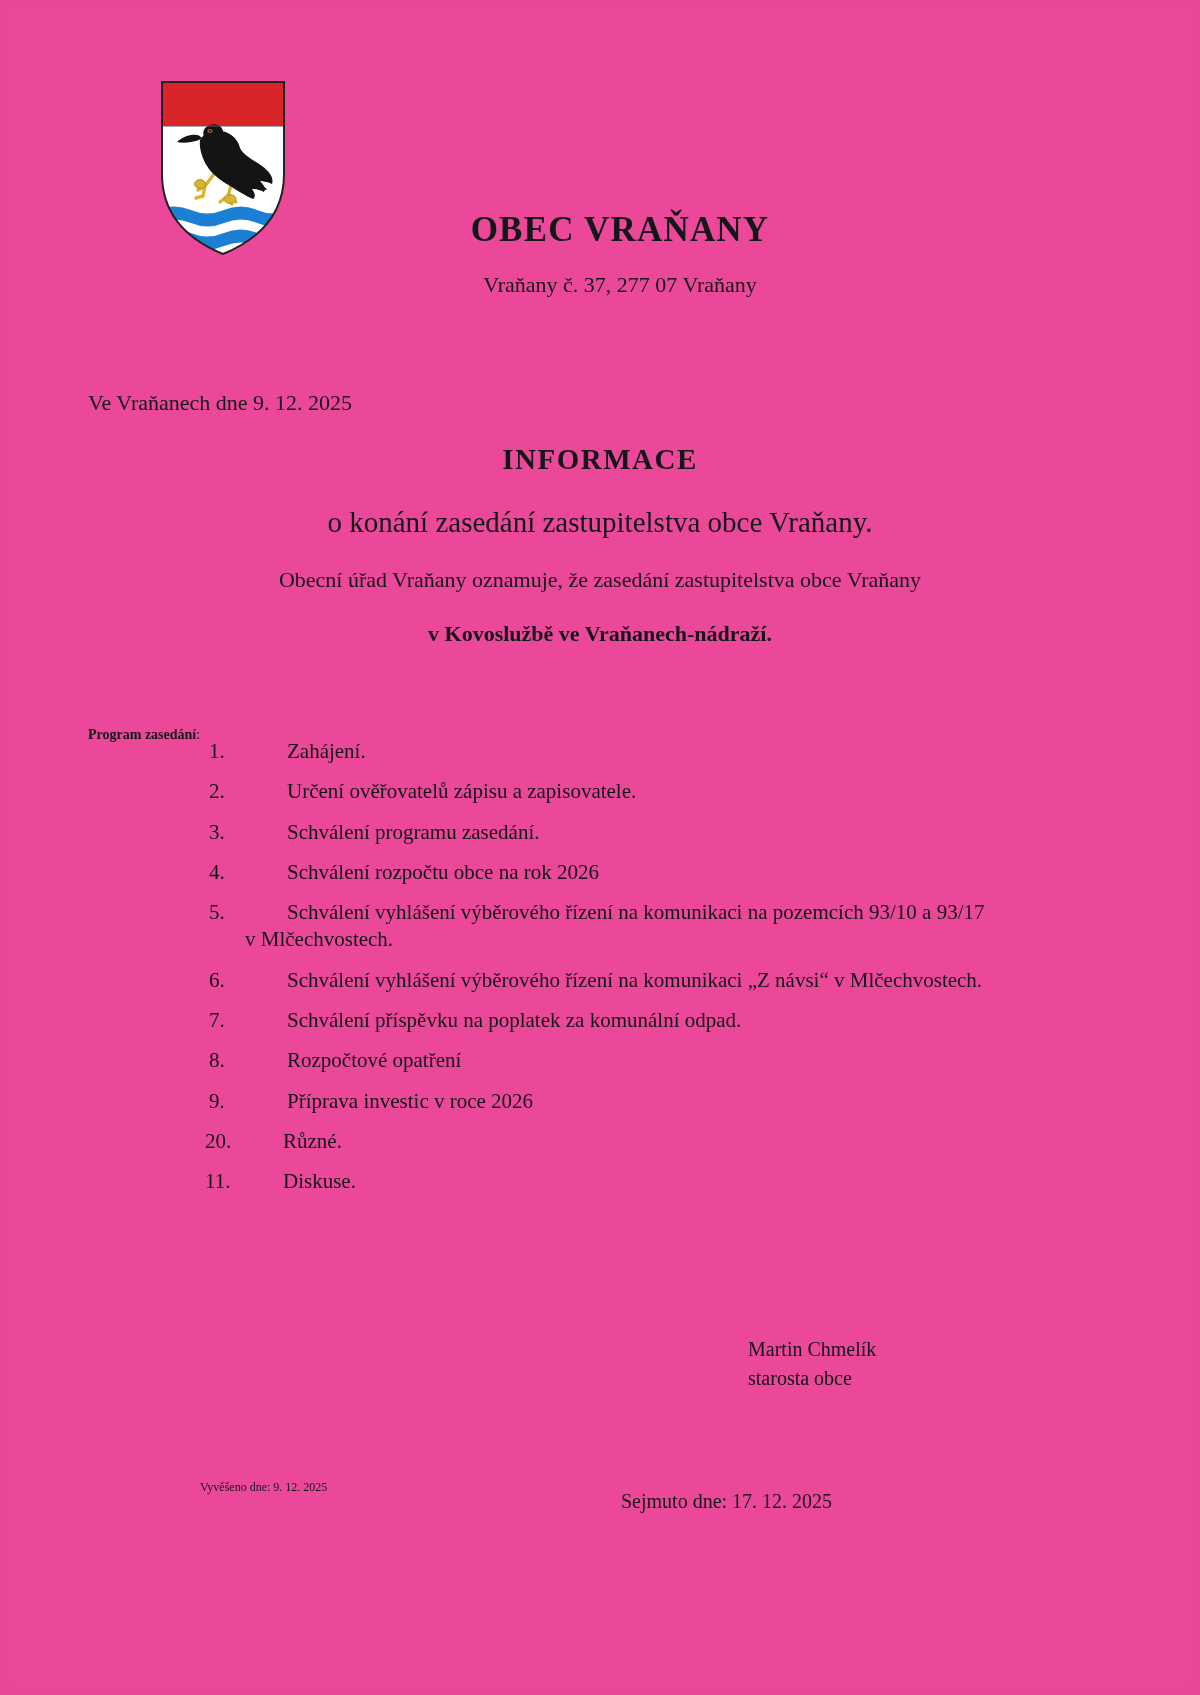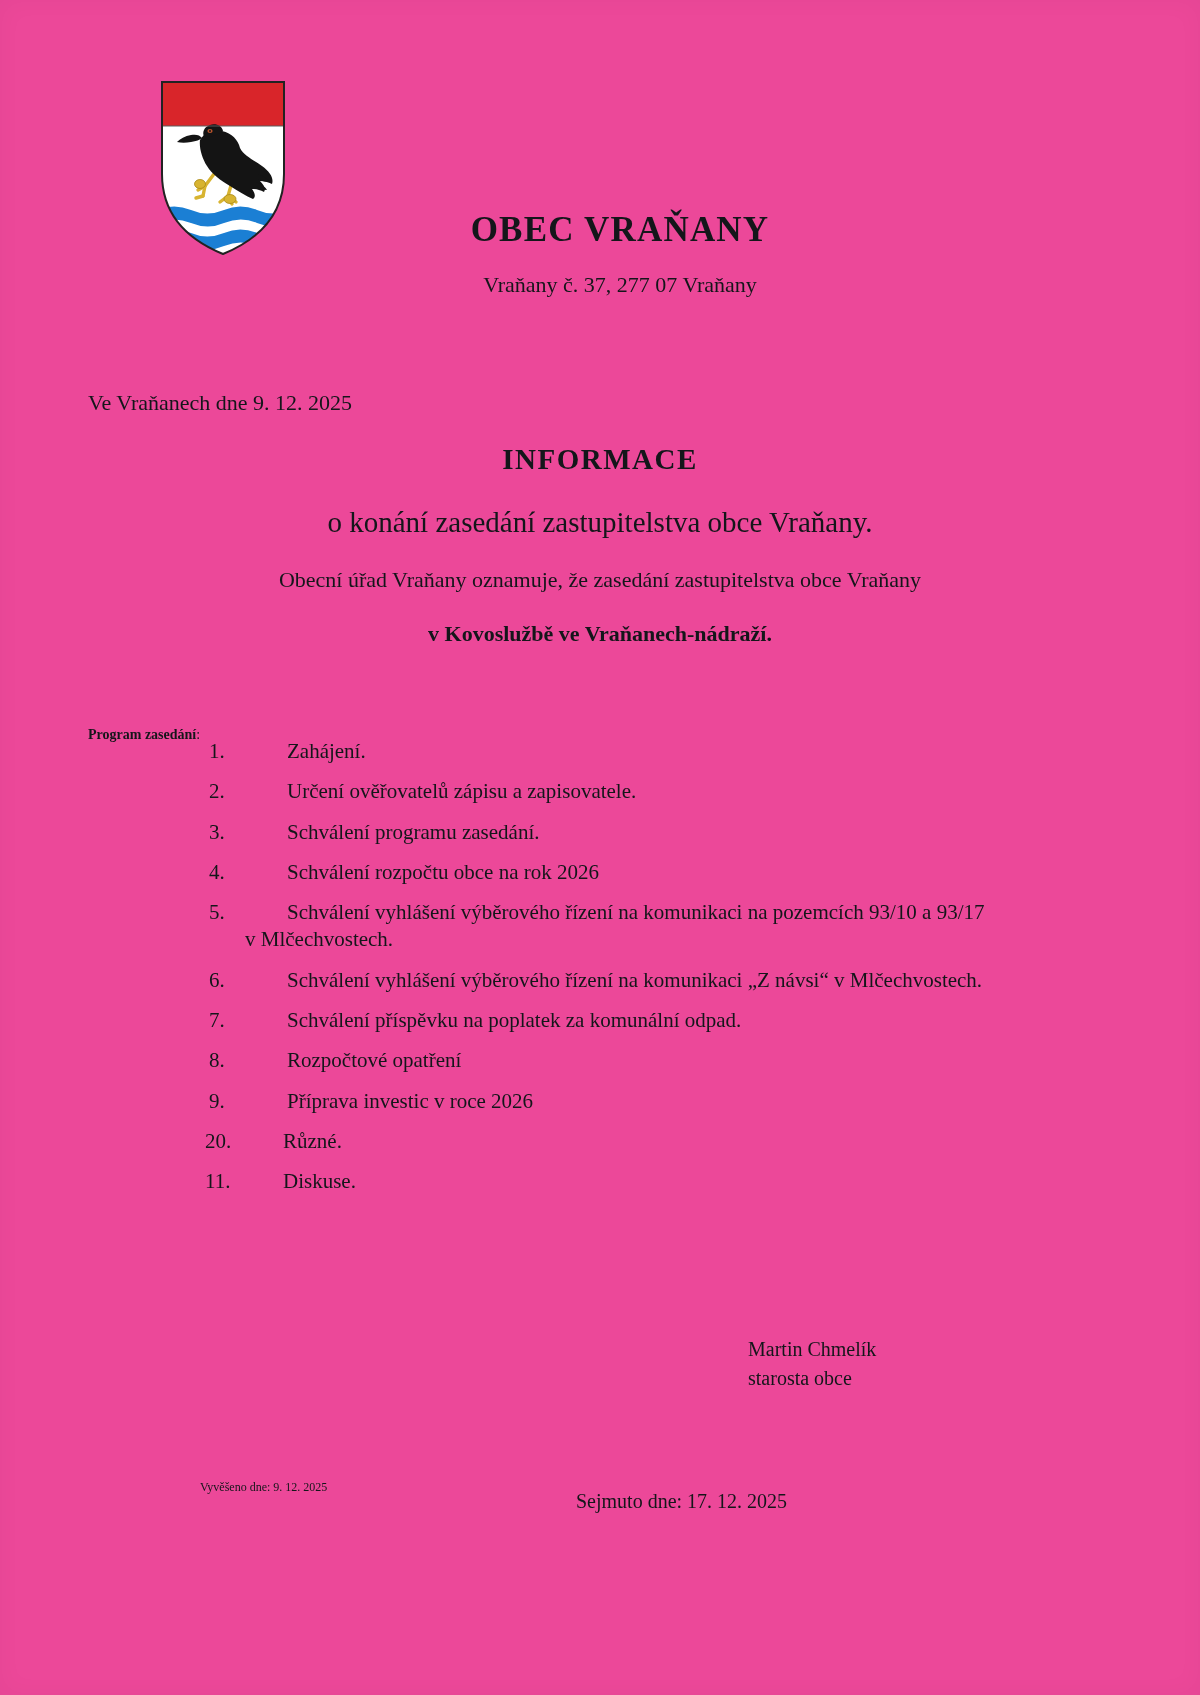--- a/index.html
+++ b/index.html
@@ -156,21 +156,21 @@
 
   
   .footer-posted {
     position: absolute;
     left: 200px;
     top: 1480px;
     font-size: 12px;
   }
   .footer-removed {
     position: absolute;
-    left: 576px;
+    left: 621px;
     top: 1490px;
     font-size: 20px;
   }
 </style>
 </head>
 <body>
 
 <div class="page">
 
   <div class="crest-wrap">

